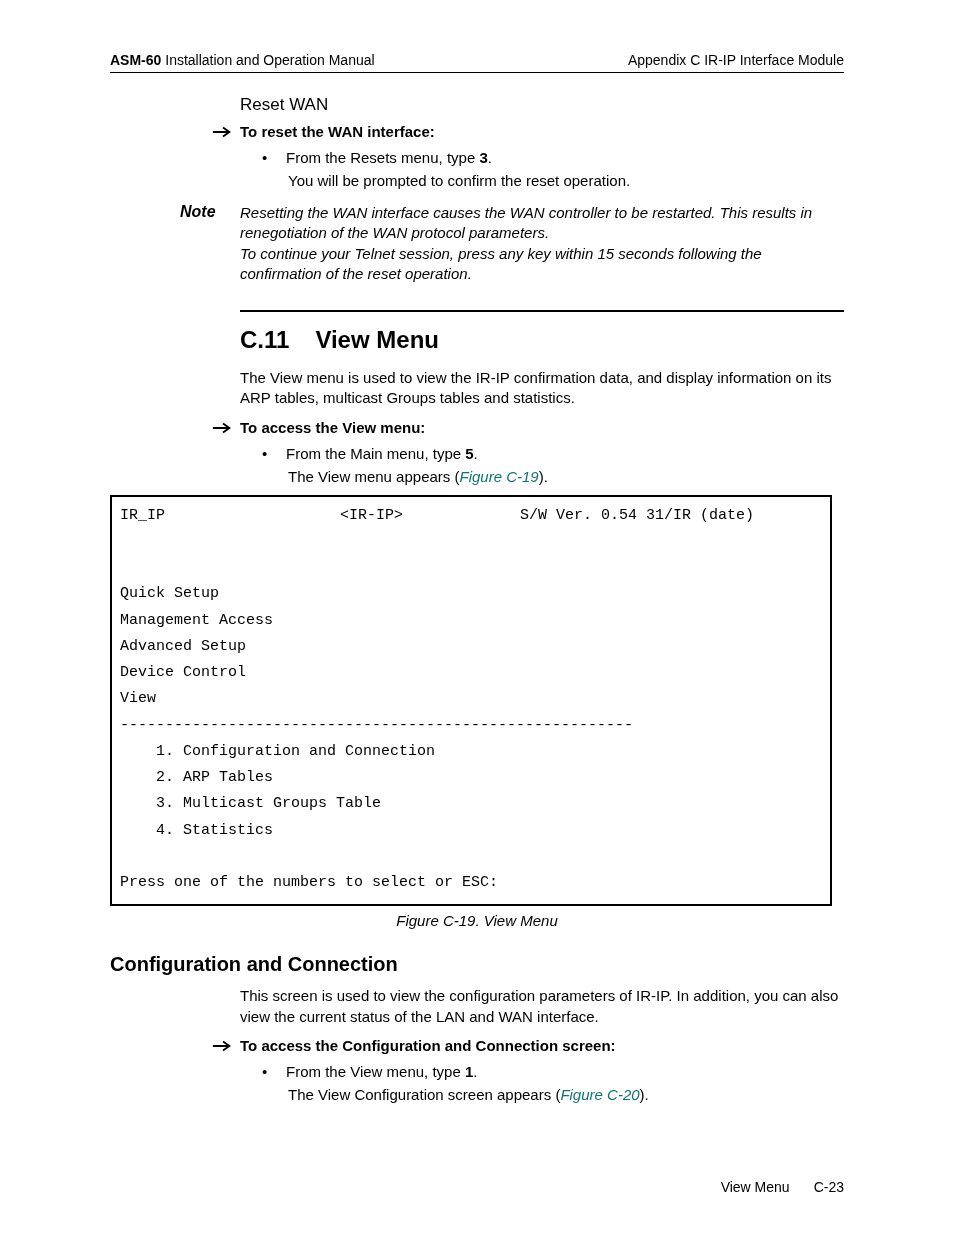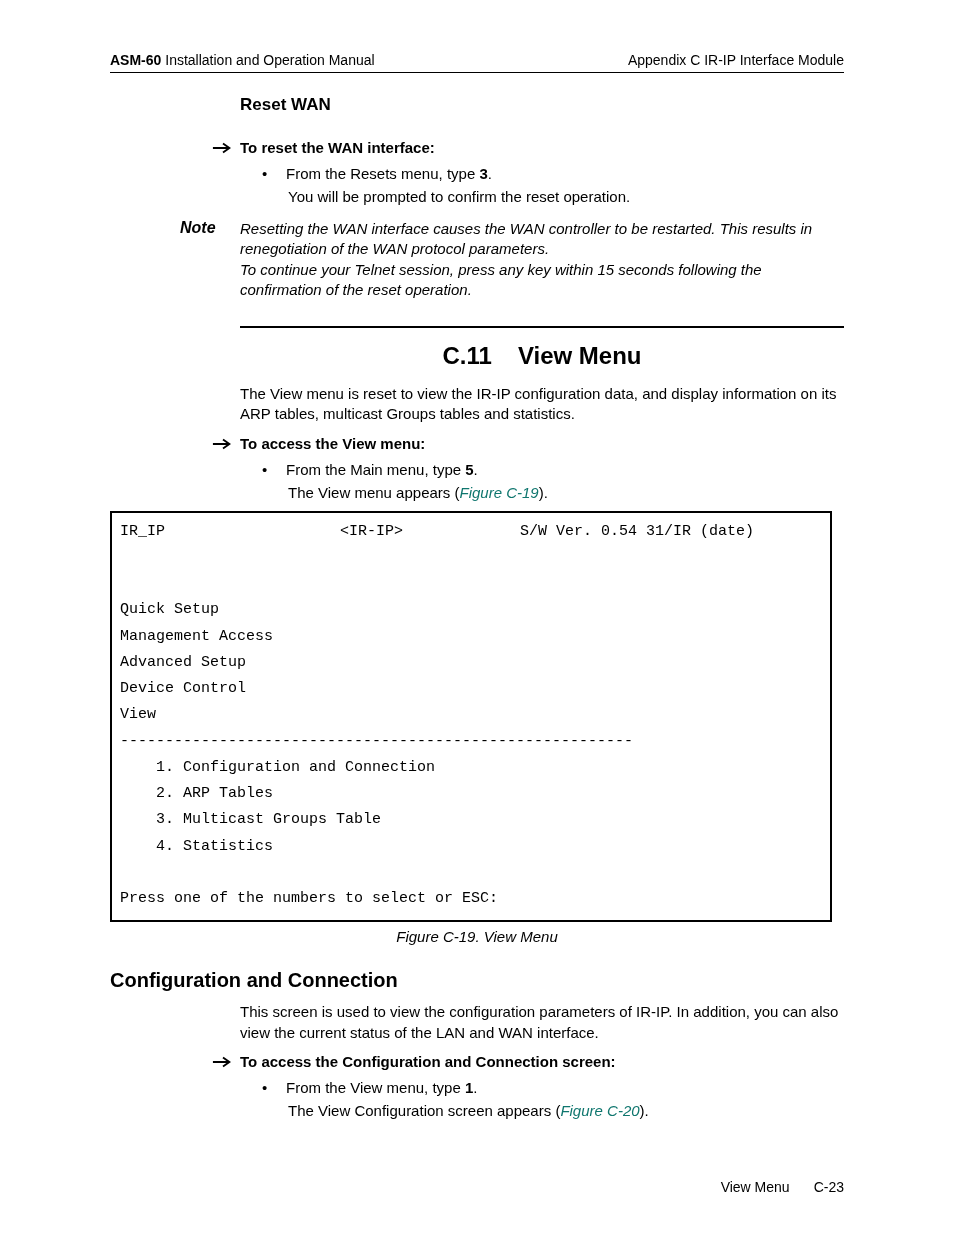--- a/index.html
+++ b/index.html
@@ -23,23 +23,23 @@
     display: flex;
     justify-content: space-between;
     font-size: 14px;
     border-bottom: 1px solid #000;
     padding-bottom: 4px;
     margin-bottom: 22px;
   }
   .running-head .left b { font-weight: bold; }
   .content-block { margin-left: 130px; }
   .h3 {
-    font-weight: bold;
+    font-weight: normal;
     font-size: 17px;
-    margin: 8px 0 24px 0;
+    margin: 8px 0 8px 0;
   }
   .proc-row {
     display: flex;
     align-items: flex-start;
     margin-left: -28px;
     margin-bottom: 4px;
   }
   .arrow {
     flex: 0 0 28px;
     font-size: 18px;
@@ -78,21 +78,20 @@
   }
   .section-rule {
     border: none;
     border-top: 2px solid #000;
     margin: 26px 0 14px 0;
   }
   .h1 {
     font-weight: bold;
     font-size: 24px;
     margin: 0 0 14px 0;
-    text-align: center;
   }
   .h1 .num { display:inline-block; margin-right: 26px; }
   .para {
     font-size: 15px;
     line-height: 1.35;
     margin-bottom: 10px;
   }
   .xref { font-style: italic; color: #0f766e; }
   .terminal {
     font-family: "Courier New", monospace;
@@ -172,21 +171,21 @@
         <span>To continue your Telnet session, press any key within 15 seconds following the confirmation of the reset operation.</span>
       </div>
     </div>
 
     <hr class="section-rule">
 
     <div class="h1">
       <span class="num">C.11</span><span>View Menu</span>
     </div>
 
-    <div class="para">The View menu is reset to view the IR-IP configuration data, and display information on its ARP tables, multicast Groups tables and statistics.</div>
+    <div class="para">The View menu is used to view the IR-IP confirmation data, and display information on its ARP tables, multicast Groups tables and statistics.</div>
 
     <div class="proc-row">
       <span class="arrow">
         <svg viewBox="0 0 24 14">
             <path d="M1 7 L18 7 M12 2 L19 7 L12 12" stroke="#000" stroke-width="2" fill="none"></path>
           </svg>
       </span>
       <span class="proc-title">To access the View menu:</span>
     </div>
 

